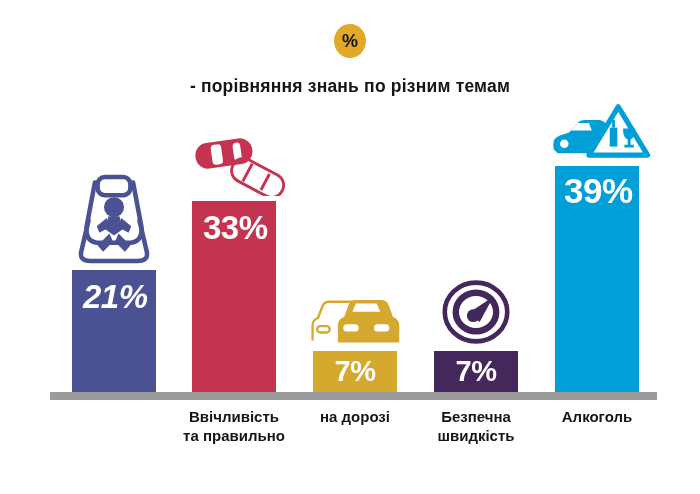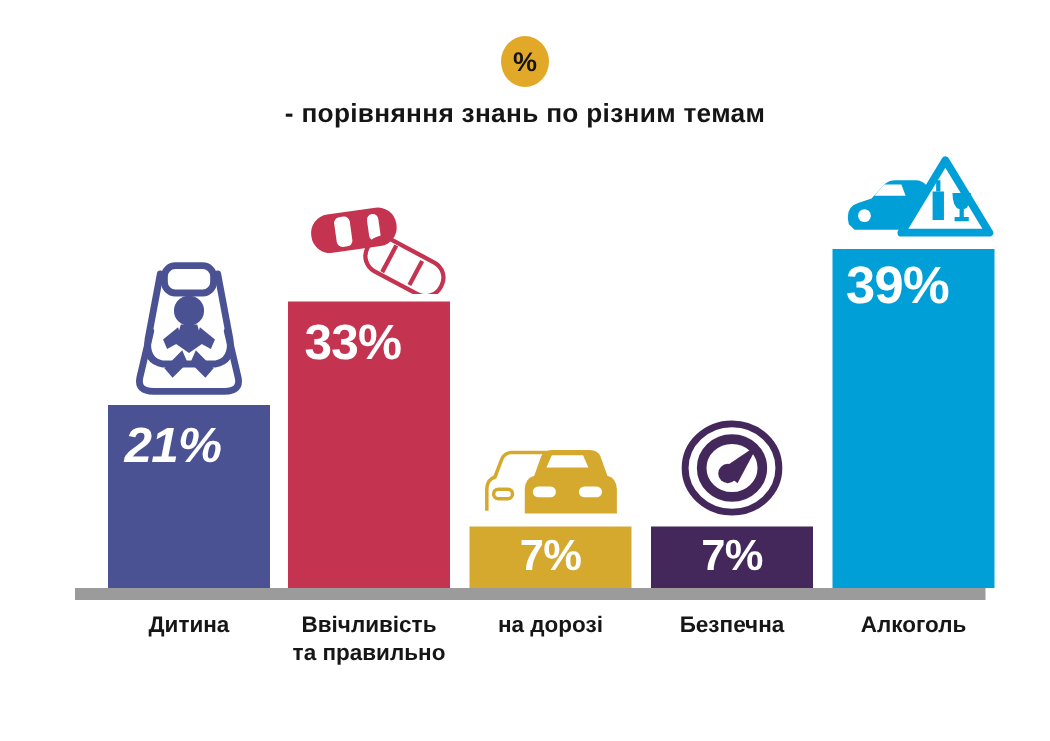--- a/index.html
+++ b/index.html
@@ -7,27 +7,27 @@
   body { font-family:"Liberation Sans","DejaVu Sans",sans-serif; }
   .page { position:relative; width:700px; height:494px; background:#fff; overflow:hidden; margin:0 auto; }
 
   
   .header { position:absolute; top:24px; left:0; width:100%; text-align:center; color:#151515; }
   .title-line1 { display:flex; align-items:center; justify-content:center; gap:9px; }
   .badge { display:inline-flex; align-items:center; justify-content:center;
            width:32px; height:34px; border-radius:50%;
            color:#141414; font-weight:700; font-size:18px; }
   .title-text { font-size:17.5px; font-weight:700; letter-spacing:.2px; line-height:26px; }
-  .title-line2 { font-size:17.5px; font-weight:700; letter-spacing:.2px; line-height:26px; margin-top:4px; }
+  .title-line2 { font-size:17.5px; font-weight:700; letter-spacing:.2px; line-height:26px; margin-top:15px; }
 
   
   .chart { position:absolute; inset:0; }
   .baseline { position:absolute; left:50px; top:392px; width:607px; height:8px; }
 
-  .col { position:absolute; bottom:102px; width:108px; }
+  .col { position:absolute; bottom:102px; width:84px; }
   .bar { position:relative; width:100%; }
   .val { color:#ffffff; font-weight:700; }
   .val-left { text-align:left; padding:8px 14px 0 11px; font-size:33px; letter-spacing:-0.5px; }
   .val-big  { font-size:35px; padding:5px 0 0 9px; }
   .val-center { position:absolute; inset:0; display:flex; align-items:center; justify-content:center;
                 font-size:29px; letter-spacing:-0.5px; }
 
   .icon-wrap { position:absolute; left:50%; transform:translateX(-50%); line-height:0; }
   .icon-shift { margin-left:8px; }
 
@@ -64,21 +64,20 @@
             <path d="M53 49 l11 9 -3 7 -11 -6 z"></path>
             <path d="M40 66 l-13 13 6 7 11 -11 z"></path>
             <path d="M50 66 l13 13 -6 7 -11 -11 z"></path>
           </g>
         </svg>
       </div>
       <div class="bar" style="height: 122px; background: rgb(74, 82, 147); font-style: italic;">
         <div class="val val-left">21%</div>
       </div>
       <div class="cat">
-        <div>Дитина</div>
       </div>
     </div>
 
     <div class="col" style="left:192px">
       <div class="icon-wrap icon-shift" style="bottom: 196px; color: rgb(196, 51, 80);">
         <svg viewBox="0 0 110 66" width="106" height="63">
           <g transform="rotate(-8 36 21)">
             <rect x="6" y="8" width="60" height="27" rx="13" fill="currentColor"></rect>
             <rect x="23" y="11" width="11" height="21" rx="4" fill="#fff"></rect>
             <rect x="46" y="12" width="8" height="19" rx="4" fill="#fff"></rect>
@@ -128,20 +127,21 @@
           <ellipse cx="39" cy="37" rx="22" ry="21" fill="none" stroke="currentColor" stroke-width="7"></ellipse>
           <circle cx="36" cy="41" r="7" fill="currentColor"></circle>
           <polygon points="31,38 58,20 43,48" fill="currentColor"></polygon>
         </svg>
       </div>
       <div class="bar" style="height: 41px; background: rgb(68, 39, 91);">
         <div class="val val-center">7%</div>
       </div>
       <div class="cat">
         <div>Безпечна</div>
+        <div>швидкість</div>
       </div>
     </div>
 
     <div class="col" style="left:555px">
       <div class="icon-wrap icon-shift" style="bottom: 231px; color: rgb(0, 159, 216);">
         <svg viewBox="0 0 112 64" width="106" height="61">
           <path d="M2 52 q-3 -12 7 -15 l9 -3 9 -10 q3 -3 8 -3 h14 q5 0 8 4 l5 7 v20 q0 4 -4 4 h-52 z" fill="currentColor"></path>
           <path d="M20 32 l7 -8 h12 l3 8 z" fill="#fff"></path>
           <circle cx="13" cy="46" r="4.5" fill="#fff"></circle>
           <path d="M70 7 L101 58 H39 Z" fill="#fff" stroke="currentColor" stroke-width="5.5" stroke-linejoin="round"></path>

